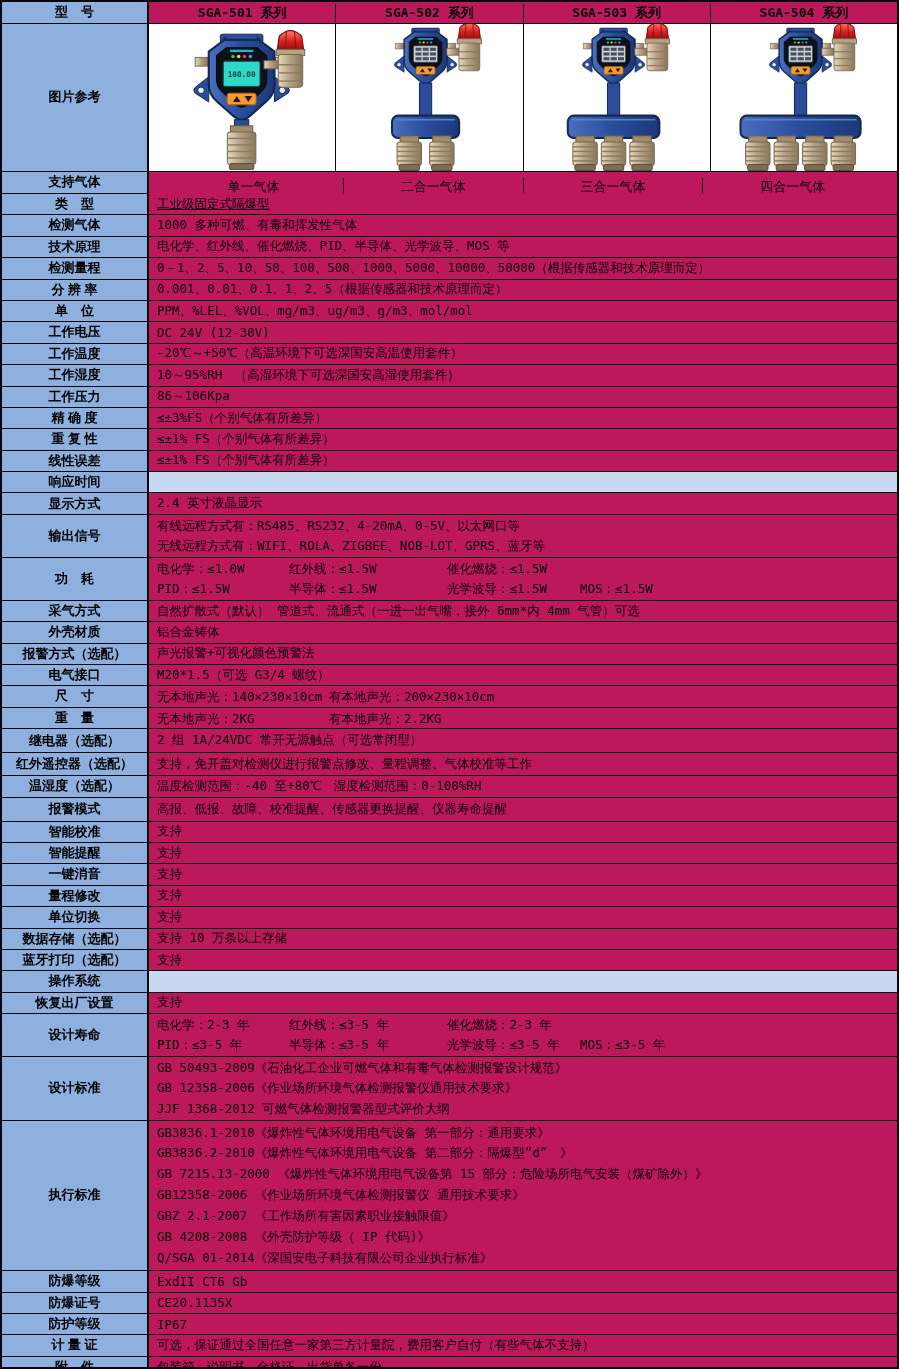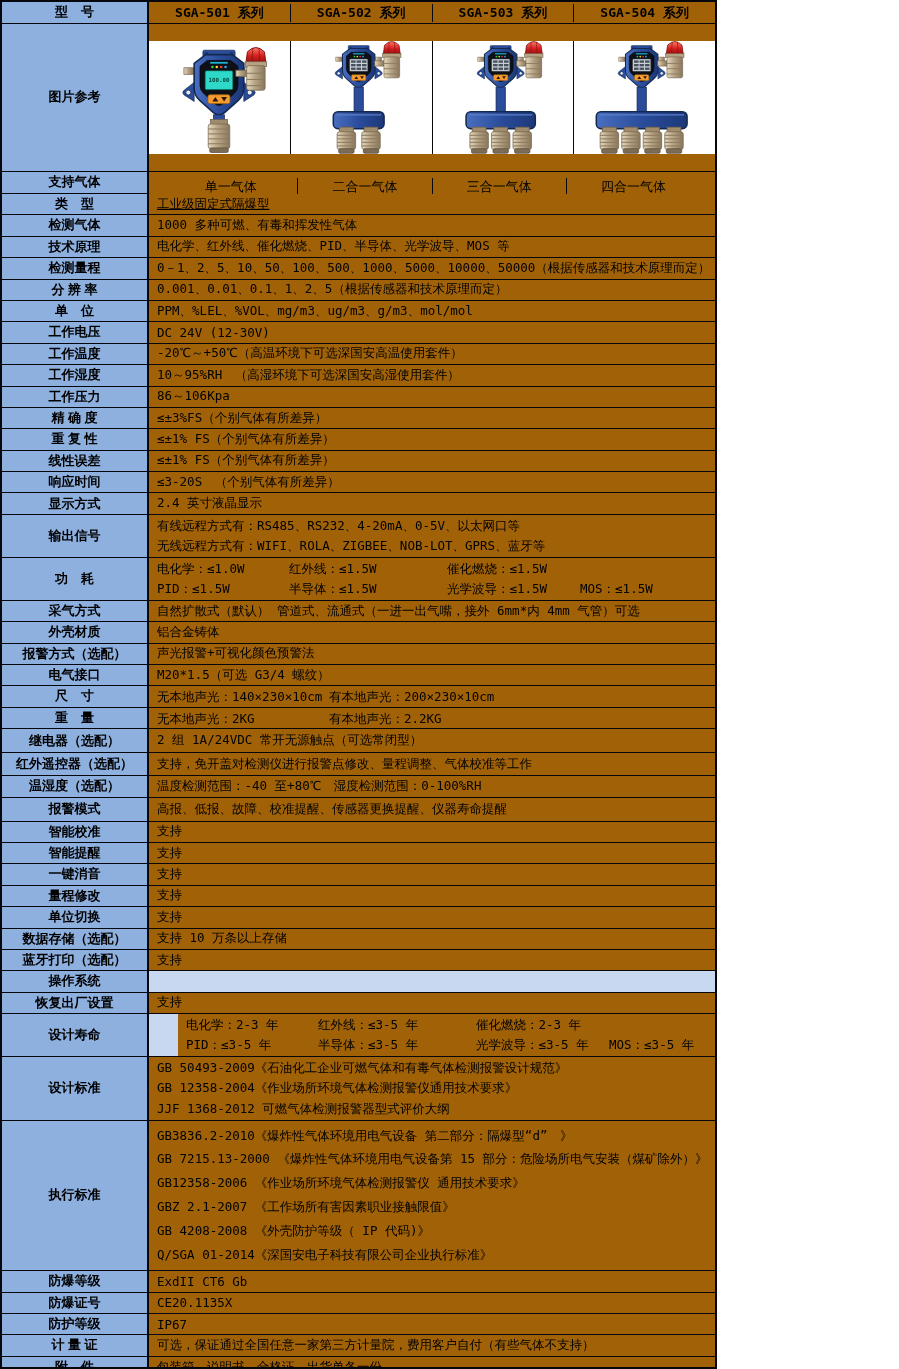--- a/index.html
+++ b/index.html
@@ -1,35 +1,35 @@
 <!DOCTYPE html>
 <html><head>
 <meta charset="utf-8">
 <style>
   html,body{margin:0;padding:0;background:#ffffff;}
   body{width:899px;font-family:"Liberation Sans",sans-serif;color:#000;}
   .spec-table{
-    width:717px;height:1369px;box-sizing:border-box;
+    width:899px;height:1369px;box-sizing:border-box;
     border:2px solid #06070c;background:#c8d8f0;
     display:flex;flex-direction:column;overflow:hidden;
   }
   .row{
     display:flex;flex:0 0 auto;height:21.4px;box-sizing:border-box;
     border-bottom:1.5px solid #06070c;
   }
   .row:last-child{border-bottom:none;}
   .label-cell{
     flex:0 0 147px;width:147px;box-sizing:border-box;
     background:#8eb0df;border-right:2px solid #06070c;
     display:flex;align-items:center;justify-content:center;
     font-weight:bold;font-size:13px;text-align:center;line-height:1.1;
     padding:0 2px;
   }
   .content-cell{
-    flex:1;min-width:0;box-sizing:border-box;background:#a16207;
+    flex:1;min-width:0;box-sizing:border-box;background:#be185d;
     display:flex;align-items:center;padding-left:8px;
     font-family:"DejaVu Sans Mono","Liberation Sans",sans-serif;
     font-size:12.5px;white-space:nowrap;overflow:hidden;
   }
   .content-cell.multi{
     flex-direction:column;align-items:stretch;justify-content:space-evenly;
     padding-top:1px;padding-bottom:1px;
   }
   .content-cell .line{line-height:20.5px;white-space:nowrap;overflow:hidden;}
   .content-cell .cols span{display:inline-block;white-space:nowrap;}
@@ -472,23 +472,20 @@
         <div class="content-cell">
           <span>≤±1% FS（个别气体有所差异）</span>
         </div>
       </div><div class="row">
         <div class="label-cell">线性误差</div>
         <div class="content-cell">
           <span>≤±1% FS（个别气体有所差异）</span>
         </div>
       </div><div class="row">
         <div class="label-cell">响应时间</div>
-        <div class="content-cell">
-          <span>≤3-20S　（个别气体有所差异）</span>
-        </div>
       </div><div class="row">
         <div class="label-cell">显示方式</div>
         <div class="content-cell">
           <span>2.4 英寸液晶显示</span>
         </div>
       </div><div class="row" style="height: 43px;">
         <div class="label-cell">输出信号</div>
         <div class="content-cell multi">
           <div class="line">有线远程方式有：RS485、RS232、4-20mA、0-5V、以太网口等</div>
           <div class="line">无线远程方式有：WIFI、ROLA、ZIGBEE、NOB-LOT、GPRS、蓝牙等</div>
@@ -584,36 +581,37 @@
         <div class="content-cell">
           <span>支持</span>
         </div>
       </div><div class="row">
         <div class="label-cell">操作系统</div>
       </div><div class="row">
         <div class="label-cell">恢复出厂设置</div>
         <div class="content-cell">
           <span>支持</span>
         </div>
-      </div><div class="row" style="height: 43px; gap: 29px;">
+      </div><div class="row" style="height: 43px;">
         <div class="label-cell">设计寿命</div>
         <div class="content-cell multi">
           <div class="line cols"><span style="width: 132px;">电化学：2-3 年</span><span style="width: 158px;">红外线：≤3-5 年</span><span style="width: 133px;">催化燃烧：2-3 年</span><span></span></div>
           <div class="line cols"><span style="width: 132px;">PID：≤3-5 年</span><span style="width: 158px;">半导体：≤3-5 年</span><span style="width: 133px;">光学波导：≤3-5 年</span><span>MOS：≤3-5 年</span></div>
         </div>
       </div><div class="row" style="height: 64px;">
         <div class="label-cell">设计标准</div>
         <div class="content-cell multi">
           <div class="line">GB 50493-2009《石油化工企业可燃气体和有毒气体检测报警设计规范》</div>
-          <div class="line">GB 12358-2004《作业场所环境气体检测报警仪通用技术要求》</div>
+          <div class="line">GB 12358-2006《作业场所环境气体检测报警仪通用技术要求》</div>
           <div class="line">JJF 1368-2012 可燃气体检测报警器型式评价大纲</div>
         </div>
       </div><div class="row" style="height: 150px;">
         <div class="label-cell">执行标准</div>
         <div class="content-cell multi">
+          <div class="line">GB3836.1-2010《爆炸性气体环境用电气设备 第一部分：通用要求》</div>
           <div class="line">GB3836.2-2010《爆炸性气体环境用电气设备 第二部分：隔爆型“d”　》</div>
           <div class="line">GB 7215.13-2000 《爆炸性气体环境用电气设备第 15 部分：危险场所电气安装（煤矿除外）》</div>
           <div class="line">GB12358-2006 《作业场所环境气体检测报警仪 通用技术要求》</div>
           <div class="line">GBZ 2.1-2007 《工作场所有害因素职业接触限值》</div>
           <div class="line">GB 4208-2008 《外壳防护等级（ IP 代码)》</div>
           <div class="line">Q/SGA 01-2014《深国安电子科技有限公司企业执行标准》</div>
         </div>
       </div><div class="row">
         <div class="label-cell">防爆等级</div>
         <div class="content-cell">

